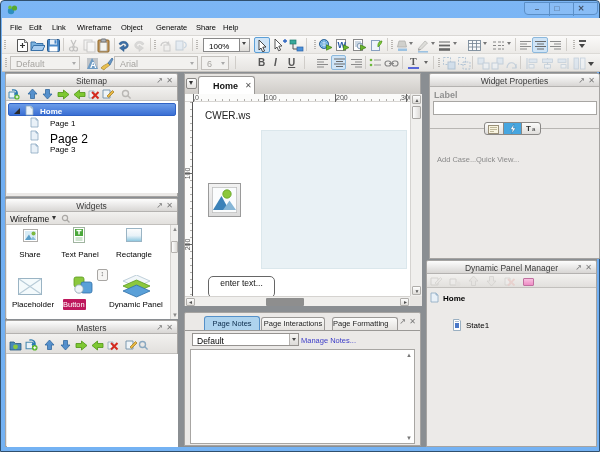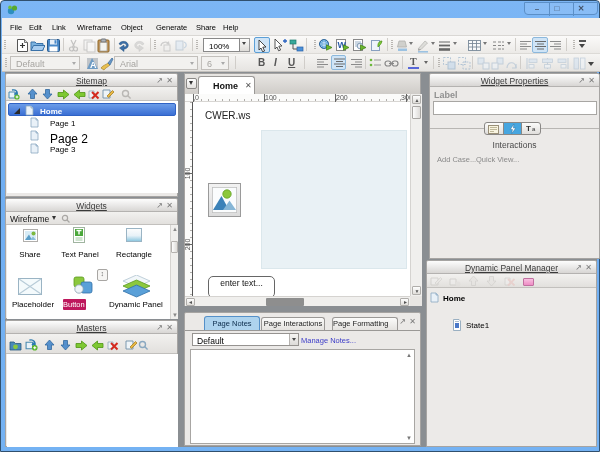--- a/index.html
+++ b/index.html
@@ -17,21 +17,21 @@
 #menubar { position:absolute; left:1px; top:17px; width:598px; height:18px; background:#f0efee; border-bottom:1px solid #d9d7d4; }
 .menu { position:absolute; top:5px; color:#000; font-size:7.5px; }
 #tb1 { position:absolute; left:1px; top:35px; width:598px; height:18px; background:linear-gradient(#fbfaf9,#eceae7); border-bottom:1px solid #dcdad6;}
 #tb2 { position:absolute; left:1px; top:53px; width:598px; height:18px; background:linear-gradient(#f6f5f3,#e6e4e1); border-bottom:1px solid #c4c1bd;}
 .sep { position:absolute; top:2px; width:1px; height:13px; background:#d0cdc9; }
 .grip { position:absolute; top:4px; width:2px; height:10px; background:repeating-linear-gradient(#b9b6b2 0 1px, transparent 1px 2px); }
 #main { position:absolute; left:4px; top:71px; width:592px; height:375px; background:#8a8e92; }
 .panel { position:absolute; background:#ebe9e7; border:1px solid #a6a4a2; border-radius:2px 2px 0 0; }
 .phead { position:absolute; left:0; top:0; width:100%; height:13px;
   background:linear-gradient(#fdfdfd,#d8d6d4); border-bottom:1px solid #b4b2b0;
-  text-align:center; font-size:8.5px; color:#3a3a3a; line-height:14px; border-radius:2px 2px 0 0;text-decoration:underline; }
+  text-align:center; font-size:8.5px; color:#3a3a3a; line-height:14px; border-radius:2px 2px 0 0; }
 .phico { position:absolute; top:2px; color:#7a7a7a; font-size:8px; line-height:9px; }
 .ptool { position:absolute; left:0; width:100%; background:linear-gradient(#f2f1ef,#e2e0dd); border-bottom:1px solid #c2c0bd; }
 .white { position:absolute; background:#fff; }
 svg { display:block; }
 .ticon { position:absolute; width:15px; height:15px; }
 .combo { position:absolute; background:#fff; border:1px solid #969390; }
 .combo .arr { position:absolute; right:0; top:0; bottom:0; width:9px; background:linear-gradient(#f6f5f3,#dddbd8); border-left:1px solid #b5b2af; }
 .arr:after { content:""; position:absolute; left:2px; top:4px; border:2.5px solid transparent; border-top:3px solid #4a4a4a; }
 </style>
 </head>
@@ -588,21 +588,20 @@
                 <path d="M5 0 L1 6 L3.4 6 L2.6 10.5 L7 4.5 L4.4 4.5 Z" fill="#fff" stroke="#2a6a9a" stroke-width="0.5"></path>
               </svg>
           </div>
           <svg class="abs" style="left:3px;top:1px" width="12" height="11" viewBox="0 0 12 11">
               <rect x="0.5" y="1.5" width="10" height="8" fill="#f8f4e0" stroke="#9a9078"></rect>
               <path d="M2 3.5 h7 M2 5.5 h7 M2 7.5 h4" stroke="#b0a888" stroke-width="0.8"></path>
             </svg>
           <span class="abs" style="left:41px;top:1px;color:#333;font-size:8px;font-weight:bold">T</span>
             <span class="abs" style="left:47px;top:3px;color:#333;font-size:6px">a</span>
         </div>
-        <div class="abs" style="left:0;top:66px;width:100%;text-align:center;color:#4a4a4a;font-size:8.5px">Interactions</div>
         <div class="abs" style="left:7px;top:81px;color:#8a8a8a;font-size:7.5px">Add Case...</div>
         <div class="abs" style="left:46px;top:81px;color:#8a8a8a;font-size:7.5px">Quick View...</div>
       </div>
       <div class="panel" style="left:0;top:187px;width:171px;height:187px;background:#eceae8" id="dpm">
         <div class="phead">Dynamic Panel Manager<span class="phico" style="right:14px">↗</span><span class="phico" style="right:4px">✕</span></div>
         <div class="ptool" style="top:13px;height:14px">
           <svg class="abs" opacity="0.55" style="left:3px;top:2px" width="13" height="11" viewBox="0 0 13 11">
               <path d="M1 2 L8 2 L8 9 L1 9 Z" fill="#f0efee" stroke="#c2c0bd"></path>
               <path d="M5 7 L10.5 1.5 L12 3 L6.6 8.4 Z" fill="#e8e6e3" stroke="#c2c0bd" stroke-width="0.7"></path>
             </svg>

